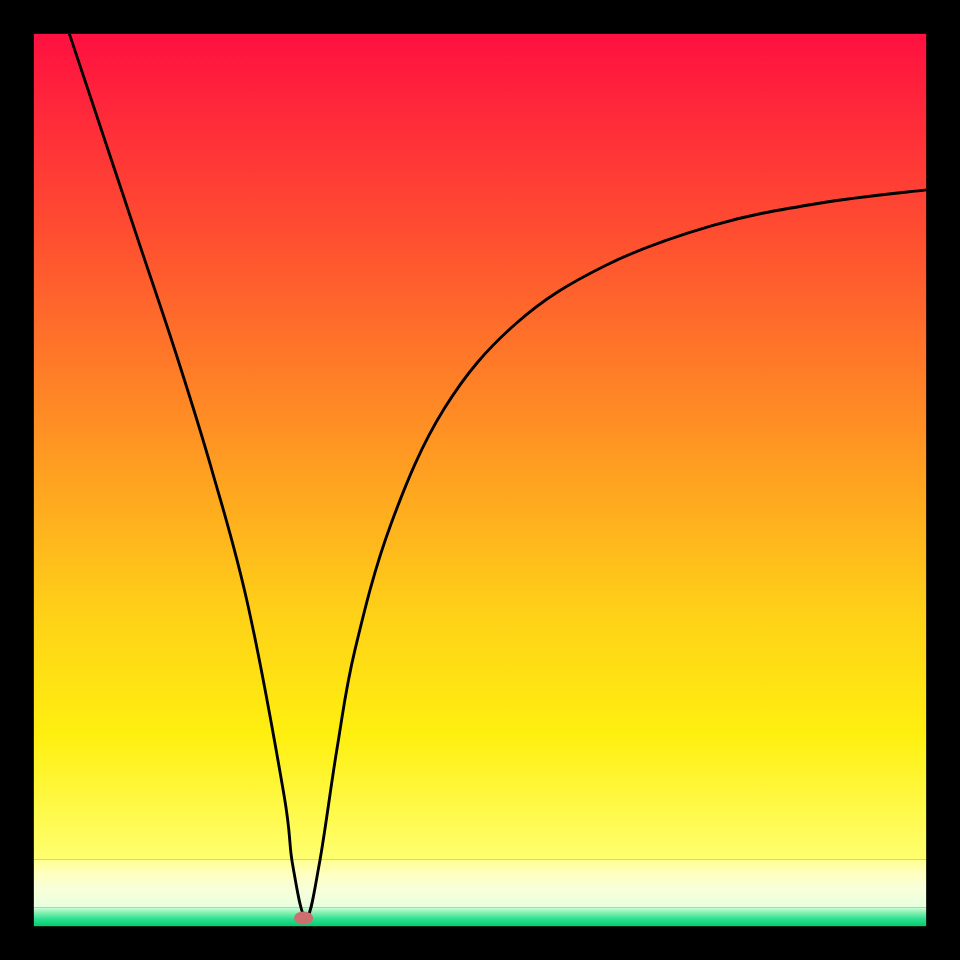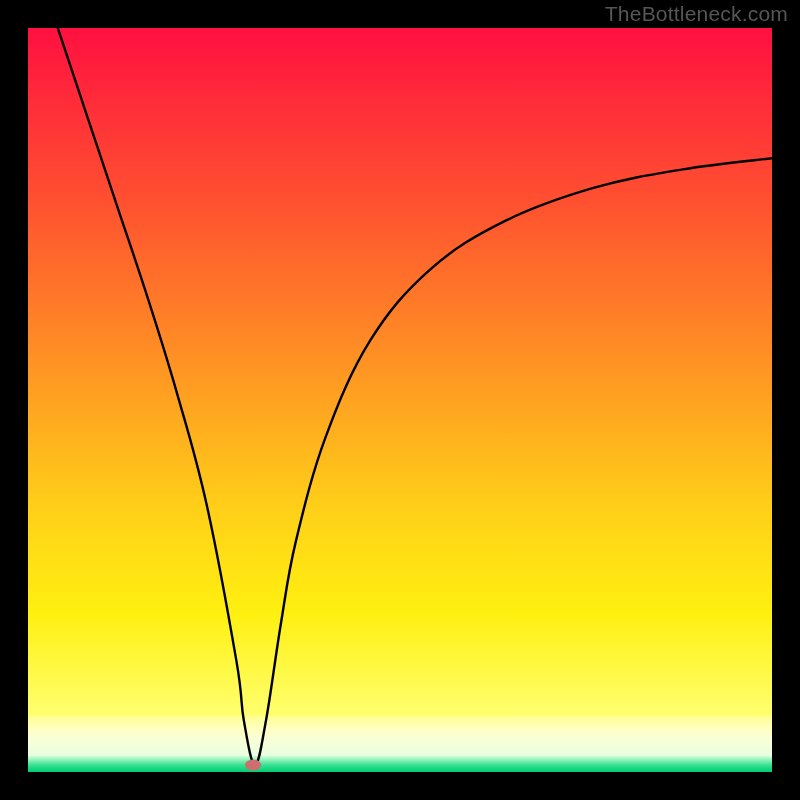--- a/index.html
+++ b/index.html
@@ -88,21 +88,20 @@
     background: #cc6f6f;
     border-radius: 50%;
     transform: translate(-50%, -50%);
     z-index: 3;
   }
 </style>
 </head>
 <body>
 
 <div class="frame">
-  <div class="watermark">TheBottleneck.com</div>
 
   <div class="plot">
     <div class="bg-gradient">
       <div class="bg-top"></div>
       <div class="bg-pale"></div>
       <div class="bg-green"></div>
     </div>
 
     <svg class="curve" viewBox="0 0 744 744" preserveAspectRatio="none">
       <path id="curve-path" fill="none" stroke="#000" stroke-width="2.4" stroke-linejoin="round" stroke-linecap="round" d="M 29.76 0.00 C 35.12 16.07, 48.81 57.14, 59.52 89.28 C 70.23 121.42, 78.57 146.42, 89.28 178.56 C 99.99 210.70, 108.33 234.36, 119.04 267.84 C 129.75 301.32, 138.09 327.06, 148.80 364.56 C 159.51 402.06, 167.85 427.95, 178.56 476.16 C 189.27 524.37, 201.62 593.56, 208.32 632.40 C 215.02 671.24, 212.41 673.17, 215.76 691.92 C 219.11 710.67, 222.90 736.56, 226.92 736.56 C 230.94 736.56, 233.39 717.36, 238.08 691.92 C 242.77 666.48, 247.60 627.34, 252.96 595.20 C 258.32 563.06, 259.80 546.84, 267.84 513.36 C 275.88 479.88, 284.21 445.36, 297.60 409.20 C 310.99 373.04, 323.49 342.61, 342.24 312.48 C 360.99 282.35, 377.65 263.23, 401.76 241.80 C 425.87 220.37, 446.70 208.17, 476.16 193.44 C 505.62 178.71, 533.30 169.33, 565.44 159.96 C 597.58 150.59, 622.58 146.72, 654.72 141.36 C 686.86 136.00, 727.93 132.21, 744.00 130.20"></path>

